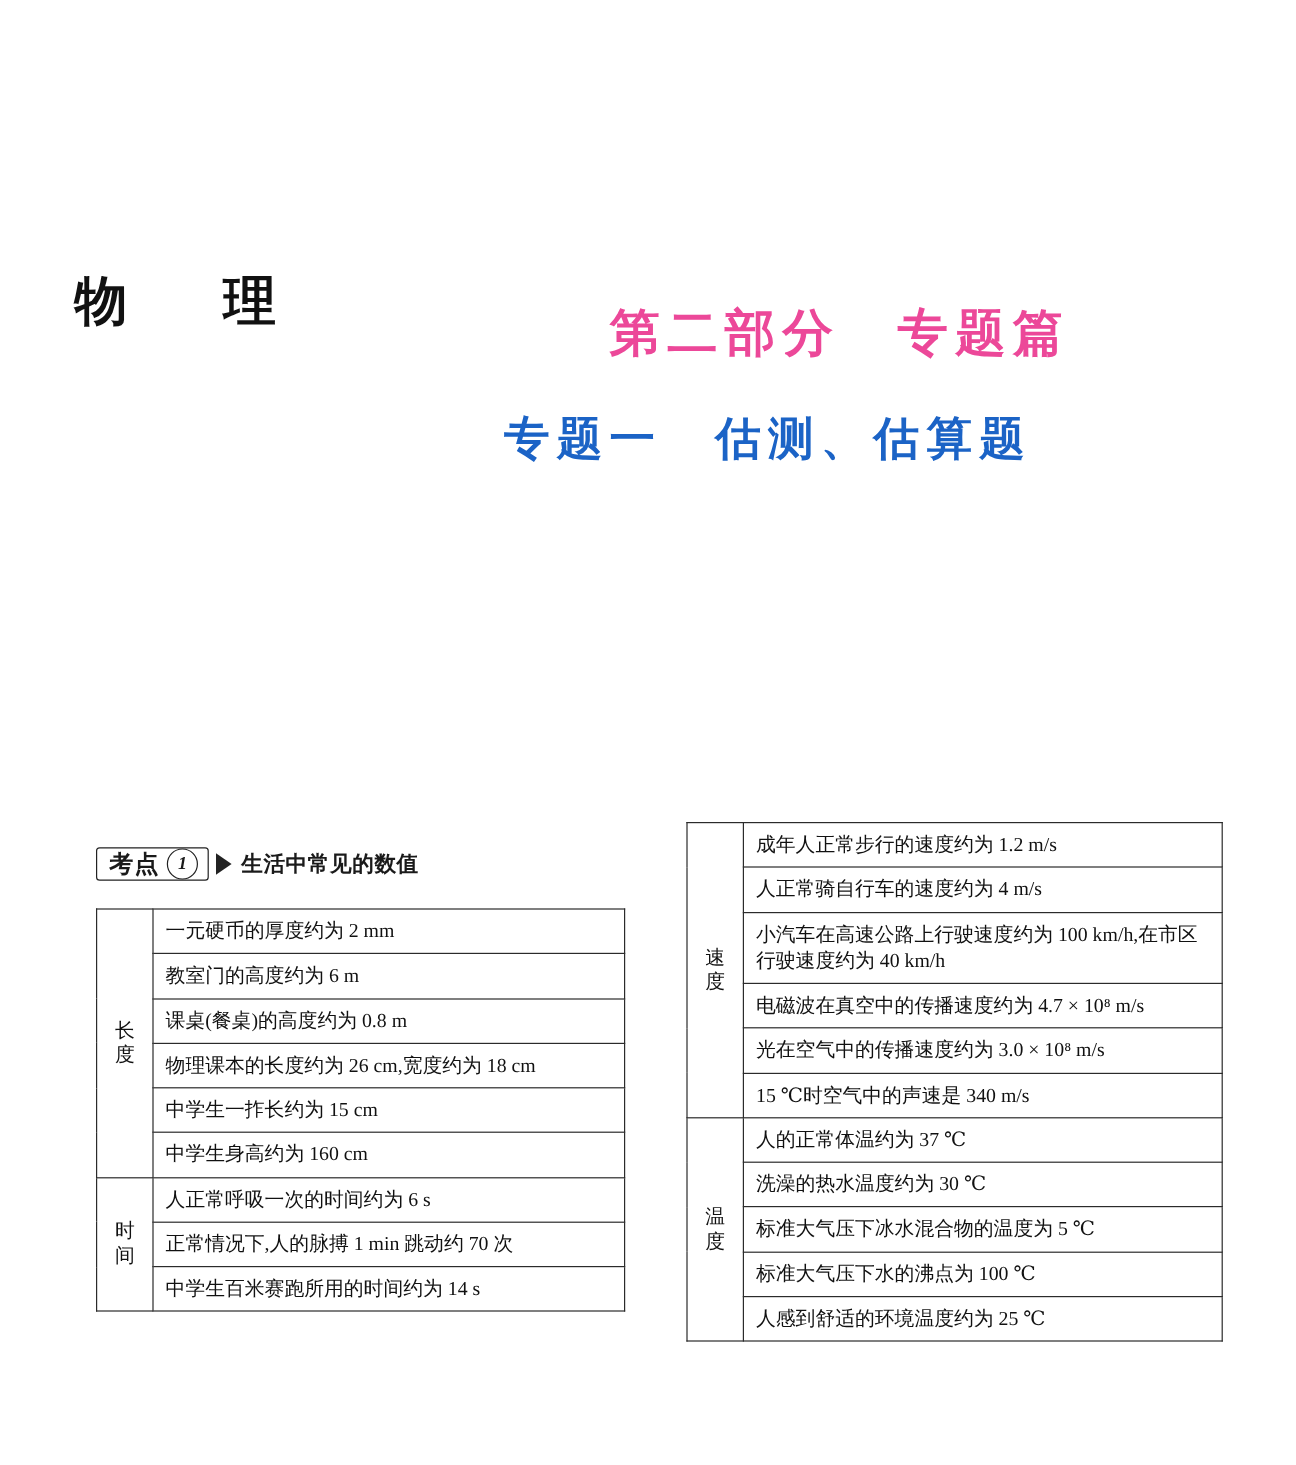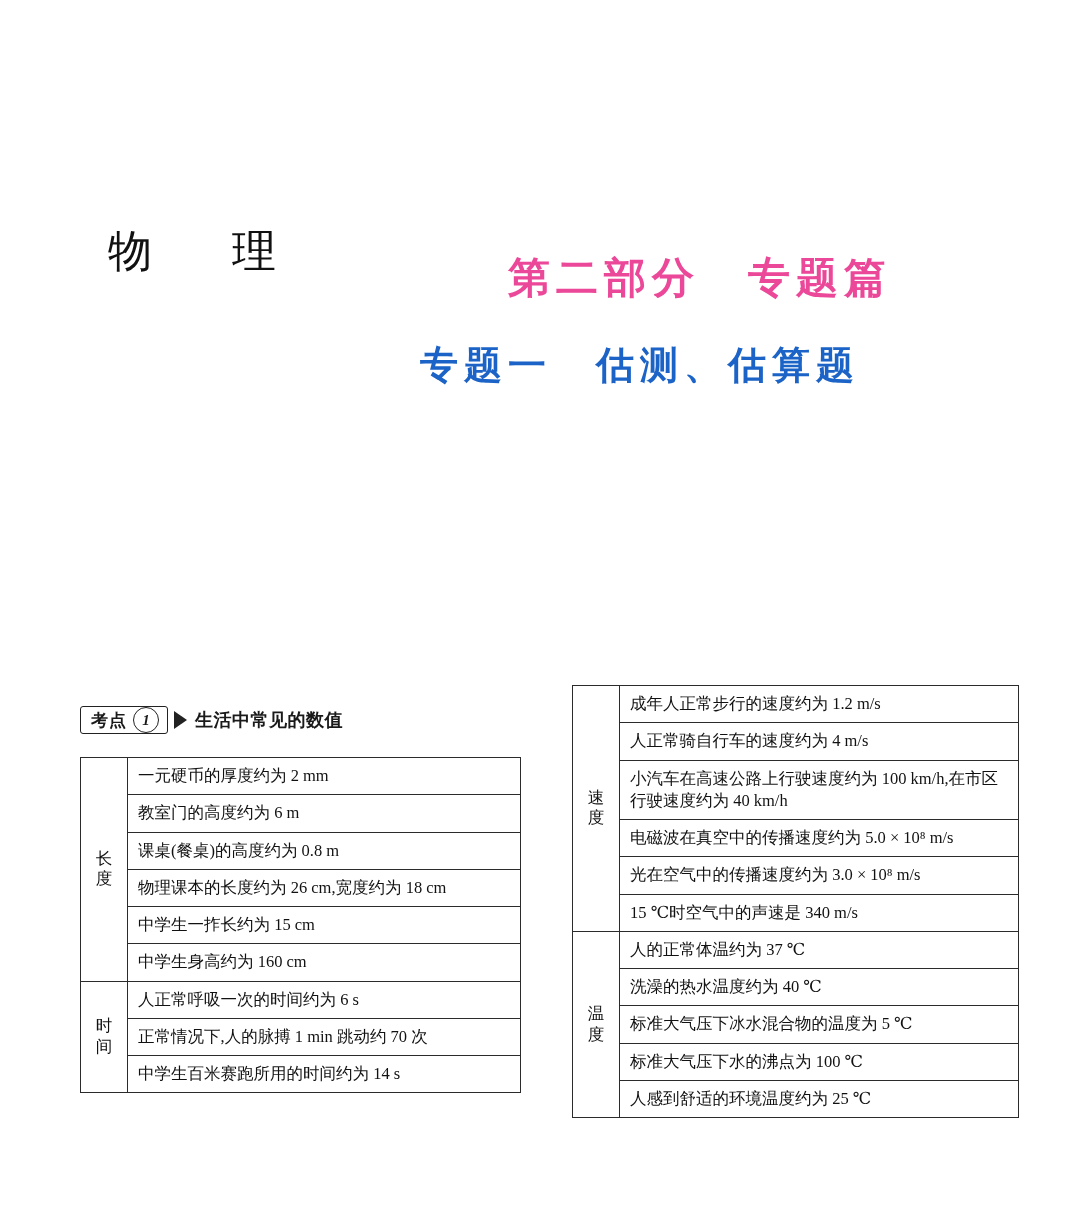--- a/index.html
+++ b/index.html
@@ -16,24 +16,23 @@
     overflow: hidden;
   }
 
   
   #subject-title {
     position: absolute;
     left: 62px;
     top: 222px;
     font-size: 44px;
     letter-spacing: 18px;
-    font-weight: 400;
+    font-weight: 700;
     color: #111;
     font-family: "Liberation Serif", "DejaVu Serif", serif;
-    margin-left: 46px;
   }
 
   #part-title {
     position: absolute;
     left: 420px;
     top: 250px;
     width: 560px;
     text-align: center;
     font-size: 42px;
     font-weight: bold;
@@ -66,21 +65,21 @@
     border: 1.6px solid #222;
     border-radius: 3px;
     height: 26px;
     display: flex;
     align-items: center;
     padding: 0 8px 0 10px;
     position: relative;
     background: #fff;
   }
   .kd-label {
-    font-size: 17px;
+    font-size: 20px;
     font-weight: bold;
     letter-spacing: 1px;
     font-family: "Liberation Sans", sans-serif;
   }
   .kd-circle {
     margin-left: 6px;
     width: 24px;
     height: 24px;
     border: 1.6px solid #222;
     border-radius: 50%;
@@ -207,37 +206,37 @@
         </td>
         <td class="val">成年人正常步行的速度约为 1.2 m/s</td>
       </tr>
       <tr>
         <td class="val">人正常骑自行车的速度约为 4 m/s</td>
       </tr>
       <tr>
         <td class="val">小汽车在高速公路上行驶速度约为 100 km/h,在市区行驶速度约为 40 km/h</td>
       </tr>
       <tr>
-        <td class="val">电磁波在真空中的传播速度约为 5.0 × 10⁸ m/s</td>
+        <td class="val">电磁波在真空中的传播速度约为 4.7 × 10⁸ m/s</td>
       </tr>
       <tr>
         <td class="val">光在空气中的传播速度约为 3.0 × 10⁸ m/s</td>
       </tr>
       <tr>
         <td class="val">15 ℃时空气中的声速是 340 m/s</td>
       </tr>
       <tr>
         <td class="cat" rowspan="5">
           <span>温</span>
           <span>度</span>
         </td>
         <td class="val">人的正常体温约为 37 ℃</td>
       </tr>
       <tr>
-        <td class="val">洗澡的热水温度约为 40 ℃</td>
+        <td class="val">洗澡的热水温度约为 30 ℃</td>
       </tr>
       <tr>
         <td class="val">标准大气压下冰水混合物的温度为 5 ℃</td>
       </tr>
       <tr>
         <td class="val">标准大气压下水的沸点为 100 ℃</td>
       </tr>
       <tr>
         <td class="val">人感到舒适的环境温度约为 25 ℃</td>
       </tr>

